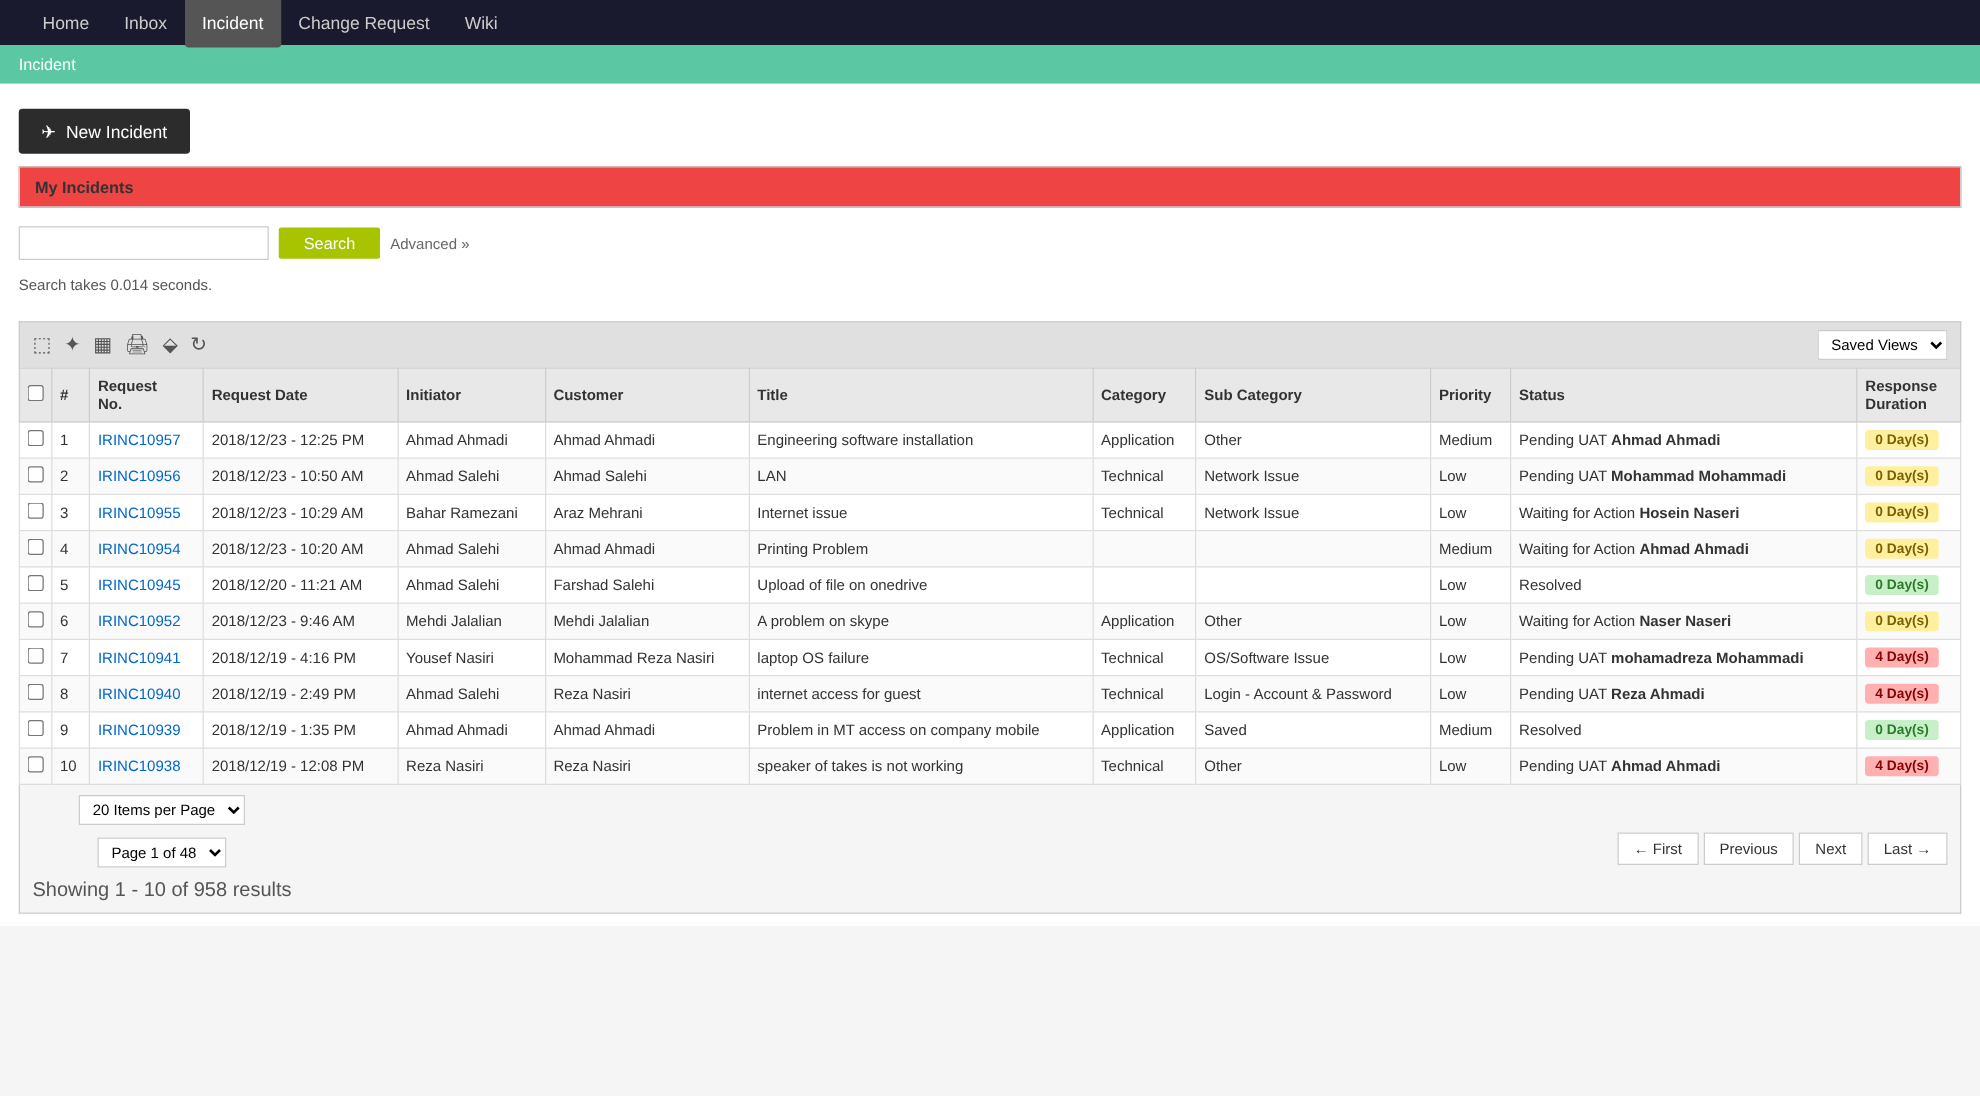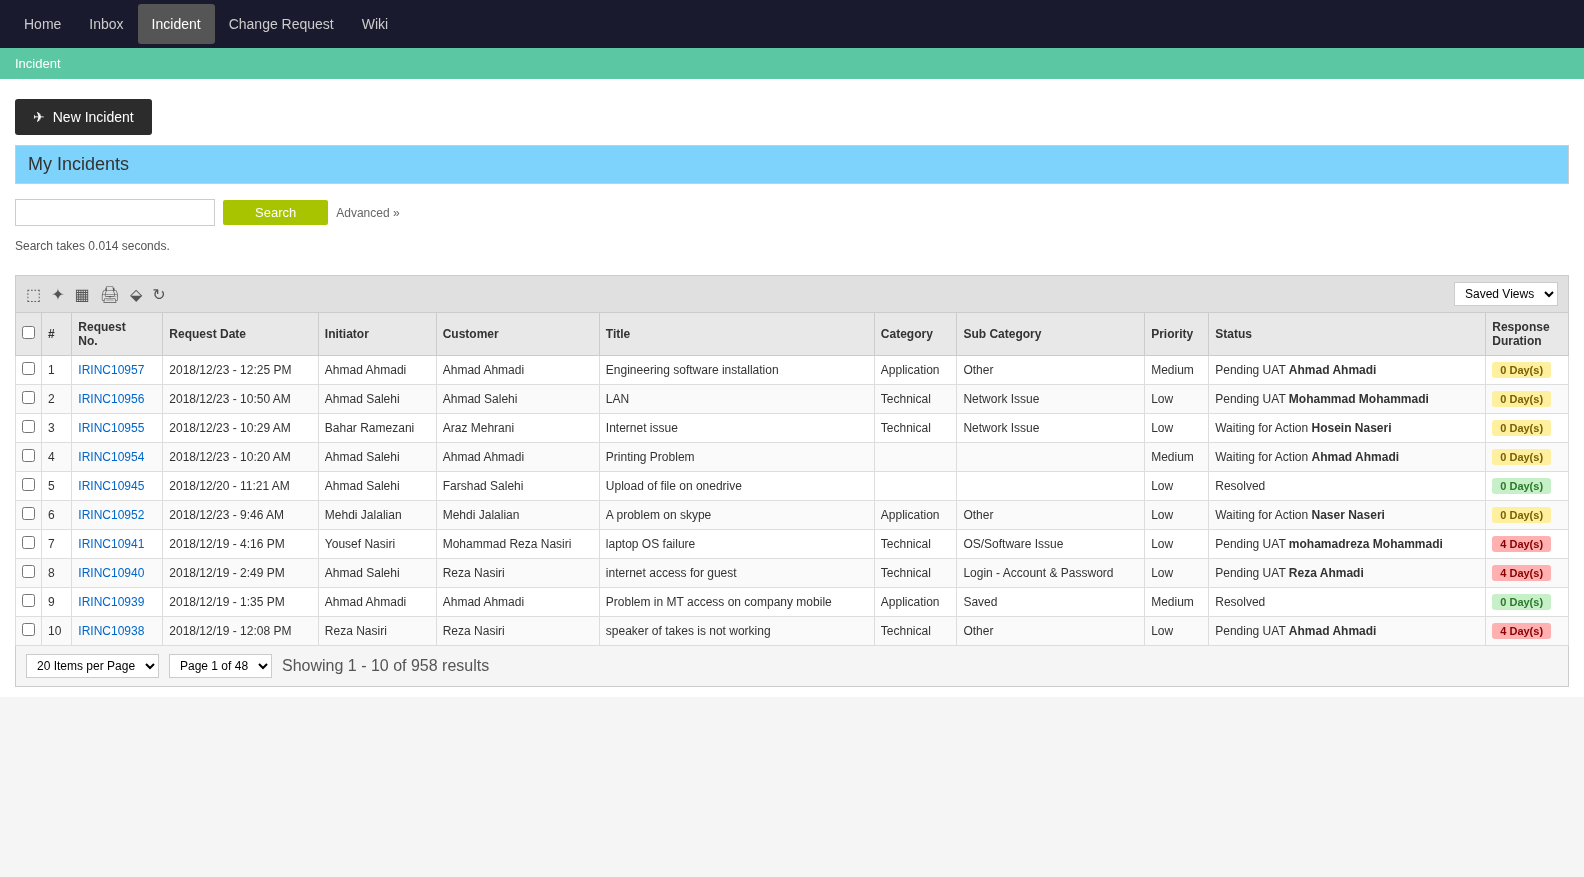--- a/index.html
+++ b/index.html
@@ -3,22 +3,22 @@
   <meta charset="utf-8">
   <style>
     * { box-sizing: border-box; margin: 0; padding: 0; }
     body { font-family: Arial, sans-serif; font-size: 13px; background: #f5f5f5; color: #333; }
 
     
     .top-nav {
       background: #1a1a2e;
       display: flex;
       align-items: center;
-      padding: 0 10px;
-      height: 48px;
+      padding: 0 20px;
+      height: 36px;
     }
     .top-nav a {
       color: #ccc;
       text-decoration: none;
       padding: 12px 14px;
       font-size: 14px;
       display: inline-block;
     }
     .top-nav a.active {
       background: #555;
@@ -59,24 +59,24 @@
       cursor: pointer;
       display: flex;
       align-items: center;
       gap: 8px;
       border-radius: 3px;
       margin: 10px 0;
     }
 
     
     .section-header {
-      background: #7dd3fc;
+      background: #ef4444;
       padding: 8px 12px;
-      font-weight: normal;
-      font-size: 18px;
+      font-weight: bold;
+      font-size: 13px;
       border: 1px solid #ccc;
       margin-bottom: 10px;
     }
 
     
     .search-bar {
       display: flex;
       align-items: center;
       gap: 8px;
       margin-bottom: 8px;
@@ -85,21 +85,21 @@
     .search-bar input {
       border: 1px solid #ccc;
       padding: 5px 8px;
       width: 200px;
       font-size: 13px;
     }
     .search-bar button {
       background: #a8c400;
       color: #fff;
       border: none;
-      padding: 5px 32px;
+      padding: 5px 20px;
       font-size: 13px;
       cursor: pointer;
       border-radius: 2px;
     }
     .search-bar .advanced {
       color: #666;
       font-size: 12px;
       cursor: pointer;
     }
 
@@ -182,20 +182,21 @@
       border-top: none;
       padding: 8px 10px;
       display: flex;
       align-items: center;
       justify-content: space-between;
     }
     .pagination-left {
       display: flex;
       align-items: center;
       gap: 10px;
+      flex-direction: column;
     }
     .per-page-select {
       border: 1px solid #ccc;
       padding: 3px 6px;
       font-size: 12px;
       cursor: pointer;
       background: #fff;
     }
     .showing-info {
       font-size: 16px;
@@ -433,15 +434,21 @@
   <div class="pagination-bar">
     <div class="pagination-left">
       <select class="per-page-select">
         <option>20 Items per Page</option>
       </select>
       <select class="per-page-select">
         <option>Page 1 of 48</option>
       </select>
       <span class="showing-info">Showing 1 - 10 of 958 results</span>
     </div>
+    <div class="pagination-right">
+      <button class="page-btn">← First</button>
+      <button class="page-btn">Previous</button>
+      <button class="page-btn">Next</button>
+      <button class="page-btn">Last →</button>
+    </div>
   </div>
 
 </div>
 
 </body></html>

